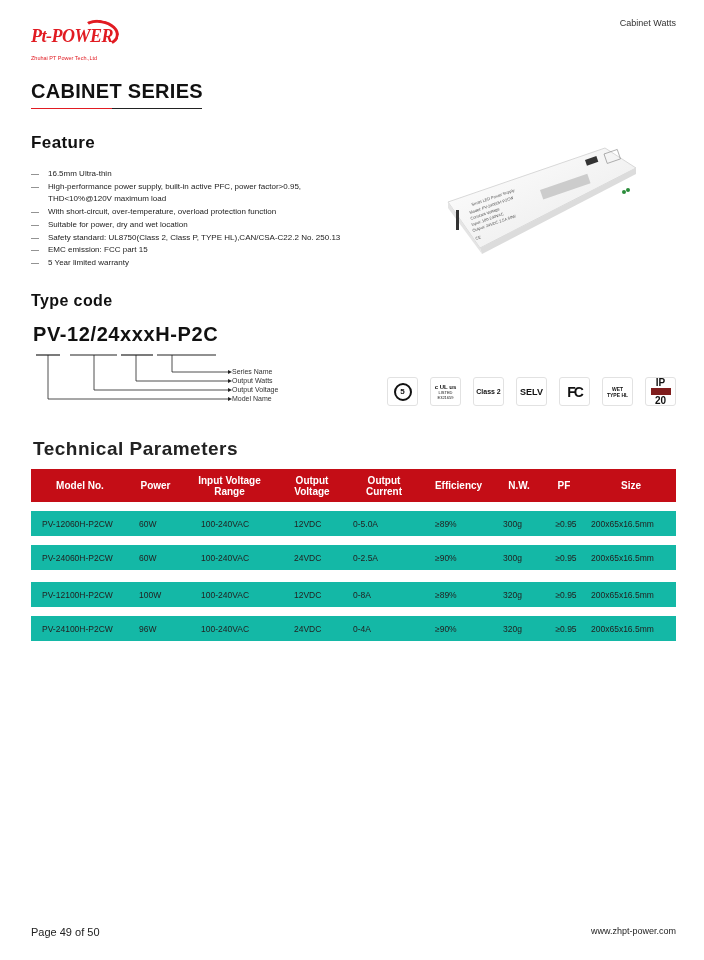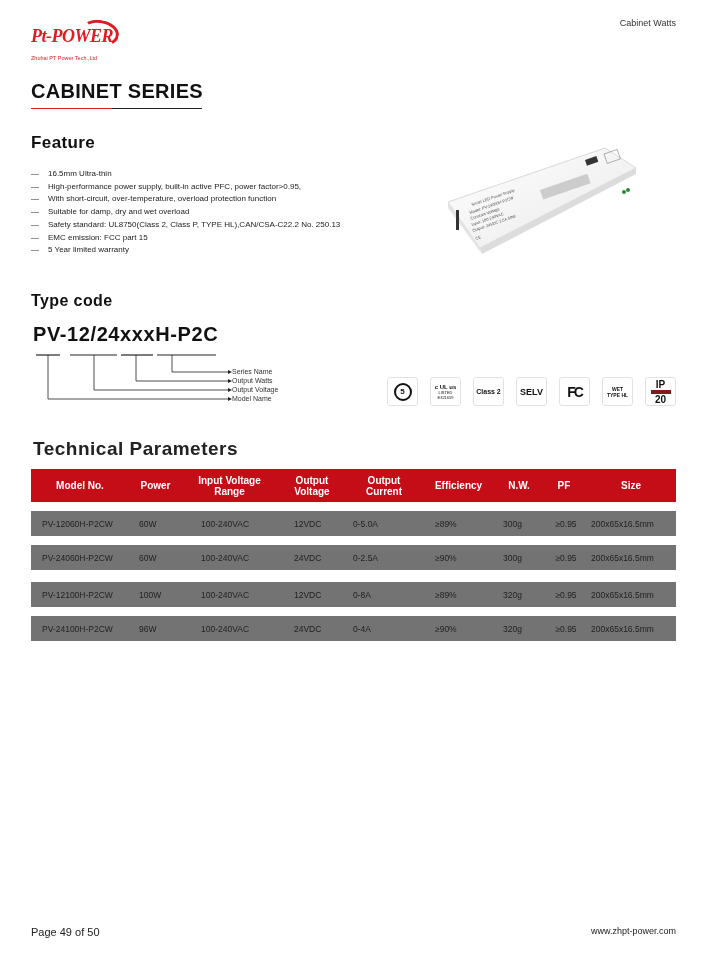--- a/index.html
+++ b/index.html
@@ -31,21 +31,21 @@
   .type-code { position: absolute; left: 33px; top: 323px; font-size: 20px; font-weight: bold; color: #111; letter-spacing: 0.6px; }
   .tc-diagram { position: absolute; left: 33px; top: 352px; width: 280px; height: 60px; }
   .tc-label { position: absolute; left: 198px; font-size: 7px; color: #333; }
 
   .cert-row { position: absolute; left: 387px; top: 377px; height: 30px; }
   .cert { position: absolute; top: 0; width: 31px; height: 29px; border: 1px solid #e2e2e2; border-radius: 3px; background: #fff; display: flex; align-items: center; justify-content: center; font-weight: bold; color: #111; text-align: center; }
 
   .tech-table { position: absolute; left: 31px; top: 469px; width: 645px; border-collapse: separate; border-spacing: 0; }
   .th-row { background: #c40d16; height: 33px; display: flex; align-items: center; color: #fff; font-weight: bold; font-size: 10px; }
   .th-row div { text-align: center; line-height: 11px; }
-  .td-row { background: #737373; height: 25px; display: flex; align-items: center; font-size: 8.5px; color: #222; margin-top: 7px; }
+  .td-row { background: #14b8a6; height: 25px; display: flex; align-items: center; font-size: 8.5px; color: #222; margin-top: 7px; }
   .td-row:first-of-type { margin-top: 9px; }
   .c1 { width: 98px; padding-left: 11px; text-align: left !important; }
   .c2 { width: 53px; padding-left: 10px; text-align: left; }
   .c3 { width: 95px; text-align: left; padding-left: 19px; }
   .c4 { width: 70px; text-align: left; padding-left: 17px; }
   .c5 { width: 74px; text-align: left; padding-left: 6px; }
   .c6 { width: 75px; text-align: left; padding-left: 14px; }
   .c7 { width: 46px; text-align: left; padding-left: 7px; }
   .c8 { width: 44px; text-align: center; padding-left: 4px; }
   .c9 { flex: 1; text-align: left; padding-left: 5px; }
@@ -67,22 +67,23 @@
 
 <div class="series-title">CABINET SERIES</div>
 <div class="series-underline">
     <div class="red"></div>
   </div>
 
 <div class="h2 feature-title">Feature</div>
 <ul class="feature-list">
   <li><span class="dash">—</span><span>16.5mm Ultra-thin</span></li>
   <li><span class="dash">—</span><span>High-performance power supply, built-in active PFC, power factor&gt;0.95,</span></li>
+  <li><span>THD&lt;10%@120V maximum load</span></li>
   <li><span class="dash">—</span><span>With short-circuit, over-temperature, overload protection function</span></li>
-  <li><span class="dash">—</span><span>Suitable for damp, dry and wet overload</span></li>
+  <li><span class="dash">—</span><span>Suitable for power, dry and wet location</span></li>
   <li><span class="dash">—</span><span>Safety standard: UL8750(Class 2, Class P, TYPE HL),CAN/CSA-C22.2 No. 250.13</span></li>
   <li><span class="dash">—</span><span>EMC emission: FCC part 15</span></li>
   <li><span class="dash">—</span><span>5 Year limited warranty</span></li>
 </ul>
 
 <svg class="product-img" viewBox="0 0 200 120">
   <defs>
     <linearGradient id="pg" x1="0" y1="0" x2="1" y2="1">
       <stop offset="0" stop-color="#ffffff"></stop>
       <stop offset="1" stop-color="#e9e9e9"></stop>
@@ -143,21 +144,21 @@
     <div style="font-size:4px;font-weight:normal;line-height:5px;width:24px;">LISTED E321659</div>
   </div>
   <div class="cert" style="left:86px; font-size:7px;">Class 2</div>
   <div class="cert" style="left:129px; font-size:9px;text-align:right;">SELV</div>
   <div class="cert" style="left:172px; font-size:14px; letter-spacing:-2px;">FC</div>
   <div class="cert" style="left:215px; flex-direction:column; font-size:5px; line-height:6px;">
     <div>WET</div>
     <div>TYPE HL</div>
   </div>
   <div class="cert" style="left:258px; flex-direction:column; font-size:10px; line-height:11px;">
-    <div style="border-bottom:4px solid #7f1d1d;width:20px;">IP</div>
+    <div style="border-bottom:7px solid #7f1d1d;width:20px;">IP</div>
     <div>20</div>
   </div>
 </div>
 
 <div class="tech-title">Technical Parameters</div>
 <div class="tech-table">
   <div class="th-row">
     <div class="c1">Model No.</div>
     <div class="c2">Power</div>
     <div class="c3"><span>Input Voltage</span><br><span>Range</span></div>

